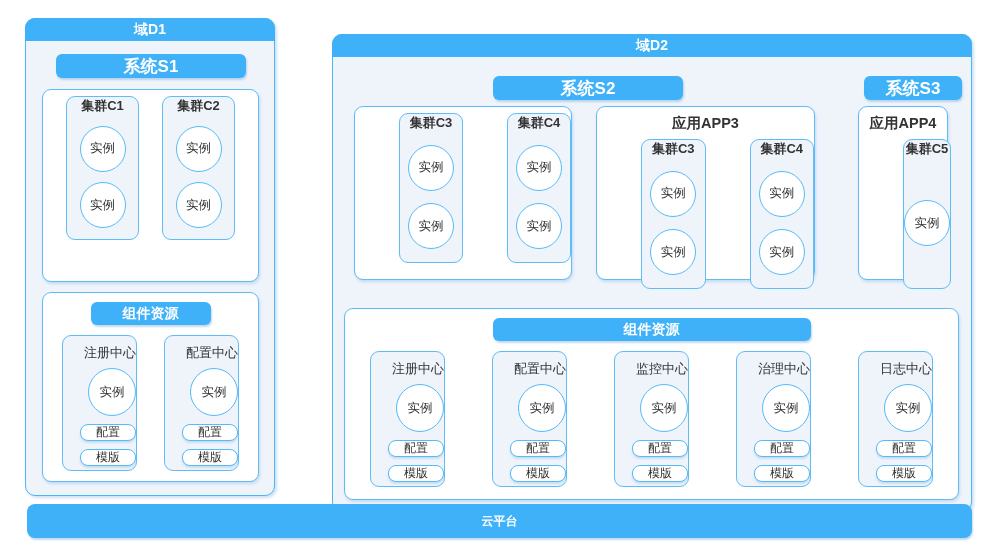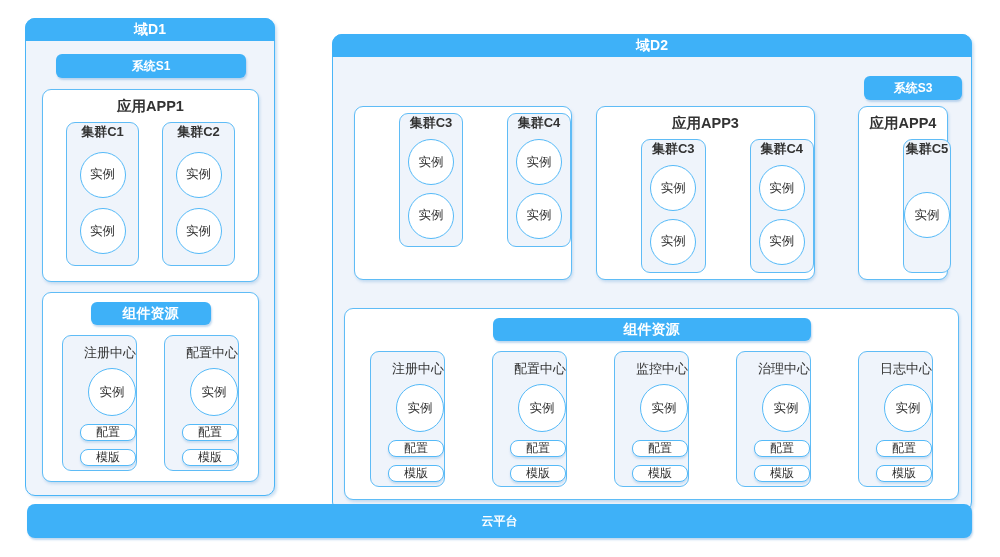--- a/index.html
+++ b/index.html
@@ -14,36 +14,36 @@
   }
   .domain-header {
     position:absolute; left:-1px; top:-1px; right:-1px; height:23px;
     background:#3eb1f8; border-radius:10px 10px 0 0;
     display:flex; align-items:center; justify-content:center;
     color:#ffffff; font-weight:bold; font-size:14px;
   }
   .sys-pill {
     position:absolute; height:24px; background:#3eb1f8; border-radius:6px;
     display:flex; align-items:center; justify-content:center;
-    color:#ffffff; font-weight:bold; font-size:12px;
+    color:#ffffff; font-weight:bold; font-size:17px;
     box-shadow:1px 2px 2px rgba(120,170,220,0.45);
   }
   .white-box {
     position:absolute; background:#ffffff; border:1px solid #5fbcf6;
     border-radius:9px; box-shadow:1px 2px 3px rgba(130,180,225,0.4);
     display:flex; flex-direction:column; box-sizing:border-box;
   }
   .box-title {text-align:center; font-weight:bold; font-size:14.5px; padding-top:7px; color:#333;}
   .cluster-row {flex:1; display:flex; justify-content:space-evenly; align-items:flex-start; padding-top:6px;}
   .cluster {
     width:73px; background:#eff4fb; border:1px solid #5fbcf6; border-radius:9px;
     display:flex; flex-direction:column; align-items:center; box-sizing:border-box;
   }
   .cluster.h1 {height:144px;}
-  .cluster.h2 {height:134px;margin-left:44px;}
+  .cluster.h2 {height:150px;margin-left:44px;}
   .cluster-title {font-weight:bold; font-size:13px; padding-top:0; white-space:nowrap;}
   .cluster-body {flex:1; width:100%; display:flex; flex-direction:column; justify-content:space-evenly; align-items:center;}
   .inst {
     width:46px; height:46px; border-radius:50%; background:#ffffff;
     border:1.5px solid #55baf8; display:flex; align-items:center; justify-content:center;
     font-size:12.5px; color:#333; box-sizing:border-box;
   }
   .comp-pill {
     align-self:center; height:23px; background:#3eb1f8; border-radius:6px;
     color:#ffffff; font-weight:bold; font-size:14px;
@@ -78,21 +78,20 @@
 <div class="canvas">
 
   <section class="domain" style="left:25px; top:18px; width:248px; height:476px;">
     <header class="domain-header">
       <span>域D1</span>
     </header>
 
     <div class="sys-pill" style="left:30px; top:35px; width:190px;">系统S1</div>
 
     <div class="white-box" style="left:16px; top:70px; width:217px; height:193px;">
-      <div class="box-title">应用APP1</div>
       <div class="cluster-row">
         <div class="cluster h1">
           <div class="cluster-title">集群C1</div>
           <div class="cluster-body">
             <div class="inst">实例</div>
             <div class="inst">实例</div>
           </div>
         </div>
         <div class="cluster h1">
           <div class="cluster-title">集群C2</div>
@@ -121,20 +120,21 @@
         </div>
       </div>
     </div>
   </section>
 
   <section class="domain" style="left:332px; top:34px; width:638px; height:476px;">
     <header class="domain-header">
       <span>域D2</span>
     </header>
 
+    <div class="sys-pill" style="left:160px; top:41px; width:190px;">系统S2</div>
     <div class="sys-pill" style="left:531px; top:41px; width:98px;">系统S3</div>
 
     <div class="white-box" style="left:21px; top:71px; width:218px; height:174px;">
       <div class="cluster-row">
         <div class="cluster h2">
           <div class="cluster-title">集群C3</div>
           <div class="cluster-body">
             <div class="inst">实例</div>
             <div class="inst">实例</div>
           </div>

